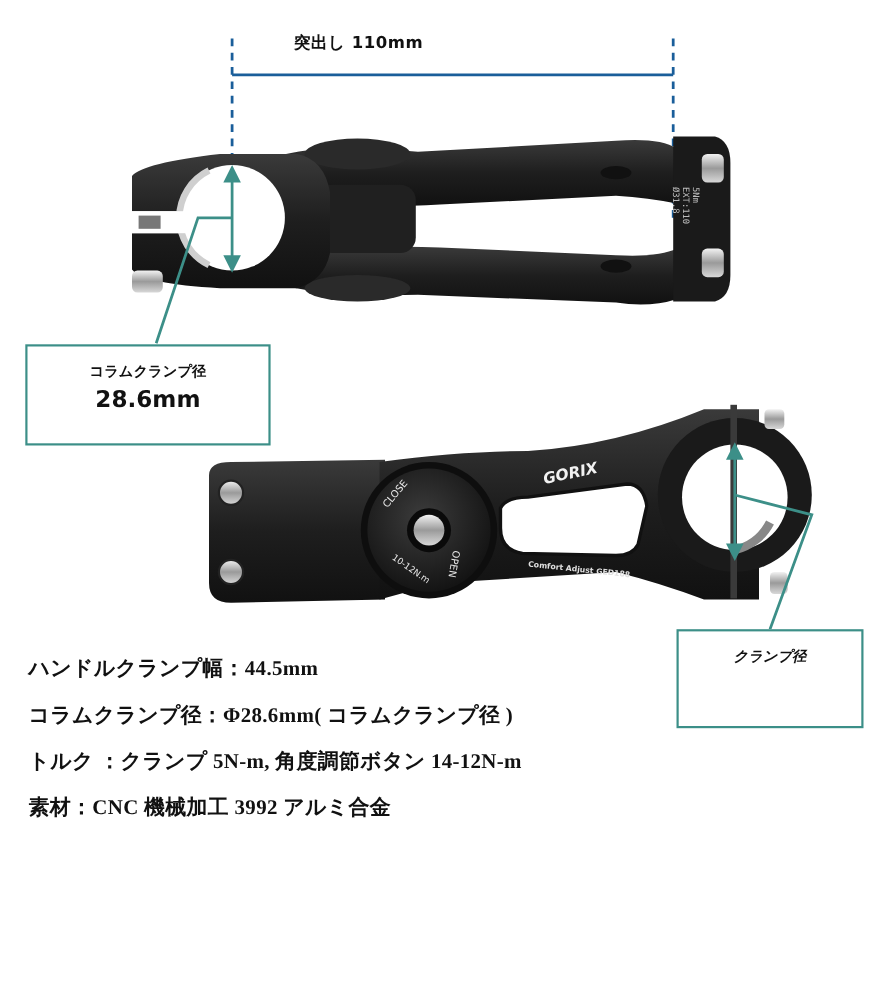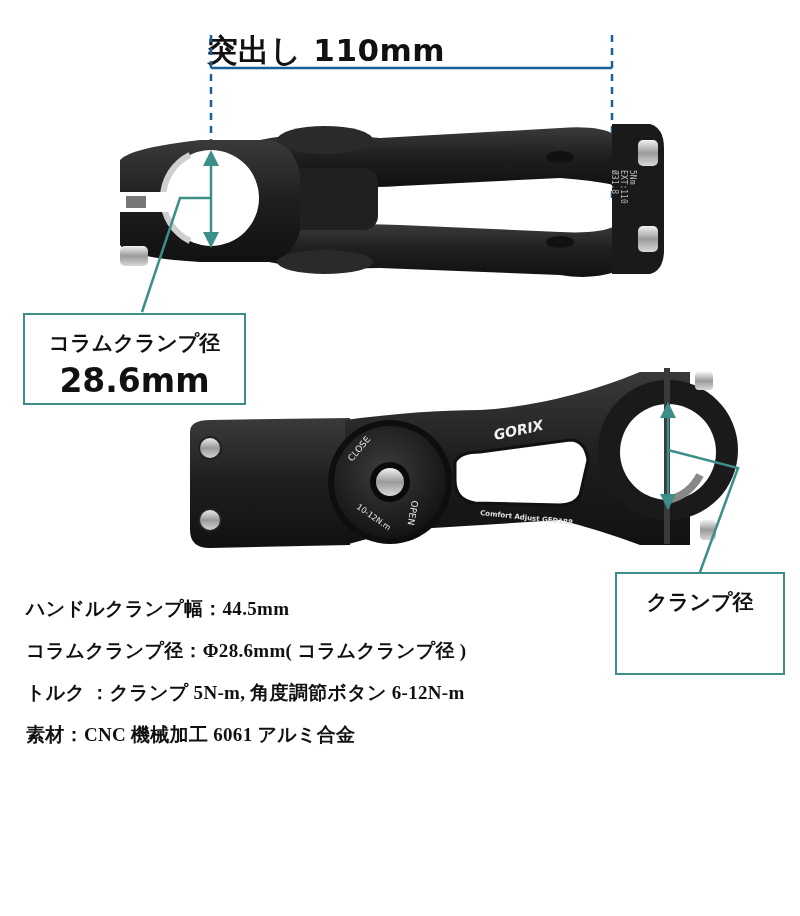--- a/index.html
+++ b/index.html
@@ -1,21 +1,21 @@
 <!DOCTYPE html>
 <html><head>
 <meta charset="utf-8">
 <style>
   html,body{margin:0;padding:0;background:#fff;}
   body{width:800px;height:916px;position:relative;overflow:hidden;font-family:"DejaVu Sans","Liberation Sans",sans-serif;color:#111;}
   .abs{position:absolute;}
-  .dim-title{left:0;width:652px;top:30px;text-align:center;font-size:31px;font-weight:bold;letter-spacing:0.5px;}
+  .dim-title{left:0;width:652px;top:30px;text-align:center;font-size:15px;font-weight:bold;letter-spacing:0.5px;}
   .callout{border:2px solid #3c8f88;background:#fff;text-align:center;font-weight:bold;box-sizing:border-box;}
-  .callout .l1{font-size:21px;margin-top:14px;}
-  .callout .l2{font-size:33px;margin-top:4px;}
+  .callout .l1{font-size:13px;margin-top:14px;}
+  .callout .l2{font-size:21px;margin-top:4px;}
   .specs{left:26px;top:588px;font-family:Liberation Serif, serif;}
   .spec{font-size:19px;font-weight:bold;height:42px;line-height:42px;white-space:nowrap;letter-spacing:0.3px;}
   svg{position:absolute;left:0;top:0;}
 </style>
 </head>
 <body>
 
 <div class="abs dim-title">突出し 110mm</div>
 
 <svg width="800" height="916" viewBox="0 0 800 916">
@@ -113,22 +113,22 @@
     <polygon points="668,510 660,494 676,494" stroke="none"></polygon>
     <polyline points="668,450 738,468 700,572" fill="none"></polyline>
   </g>
 </svg>
 
 <div class="abs callout" style="left:23px;top:313px;width:223px;height:92px;">
   <div class="l1">コラムクランプ径</div>
   <div class="l2">28.6mm</div>
 </div>
 
-<div class="abs callout" style="left:615px;top:572px;width:170px;height:103px;">
+<div class="abs callout" style="left:615px;top:572px;width:170px;height:90px;font-style:italic;">
   <div class="l1">クランプ径</div>
 </div>
 
 <div class="abs specs">
   <div class="spec">ハンドルクランプ幅：44.5mm</div>
   <div class="spec">コラムクランプ径：Φ28.6mm( コラムクランプ径 )</div>
-  <div class="spec">トルク ：クランプ 5N-m, 角度調節ボタン 6-12N-m</div>
-  <div class="spec">素材：CNC 機械加工 6061 アルミ合金</div>
+  <div class="spec">トルク ：クランプ 5N-m, 角度調節ボタン 14-12N-m</div>
+  <div class="spec">素材：CNC 機械加工 3992 アルミ合金</div>
 </div>
 
 </body></html>

